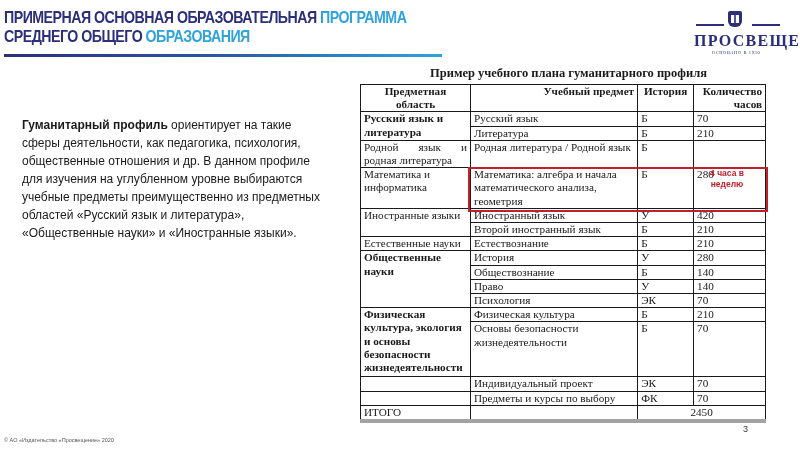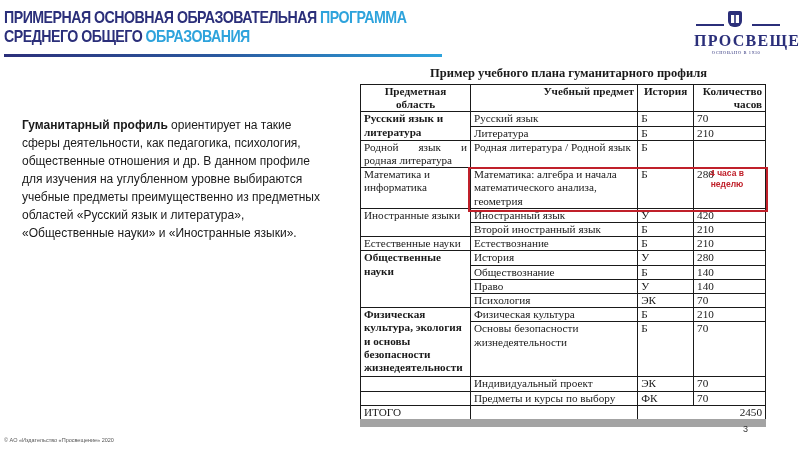--- a/index.html
+++ b/index.html
@@ -42,22 +42,22 @@
   .plan { position:absolute; left:360px; top:84px; width:406px;
     border-collapse:collapse; font-family:"Liberation Serif", serif; font-size:11.2px; line-height:13.2px; color:#1a1a1a; }
   .plan th, .plan td { border:1px solid #1a1a1a; padding:0 3px; vertical-align:top; text-align:left; }
   .plan th { font-weight:bold; text-align:center; }
   .plan td.area-bold { font-weight:bold; }
   .plan td.just { text-align:justify; }
   .plan .c1 { width:110px; }
   .plan .c2 { width:168px;text-align:right; }
   .plan .c3 { width:56px; }
   .plan .c4 { width:72px; }
-  .plan .total-val { text-align:right; }
-  .plan tr.total td { border-bottom:8px solid #a3a3a3; }
+  .plan .total-val { text-align:center; }
+  .plan tr.total td { border-bottom:4px solid #a3a3a3; }
 
   .highlight { position:absolute; left:468px; top:167px; width:300px; height:45px;
     border:2.5px solid #c0202a; pointer-events:none; }
   .note { position:absolute; left:693px; top:168px; width:60px; font-family:"Liberation Sans", sans-serif;
     font-weight:bold; font-size:8.5px; line-height:11px; color:#c0202a; text-align:center;padding-left:8px; }
 
   .page-num { position:absolute; left:743px; top:424px; font-family:"Liberation Sans", sans-serif; font-size:9px; color:#333; }
 </style>
 </head>
 <body>

